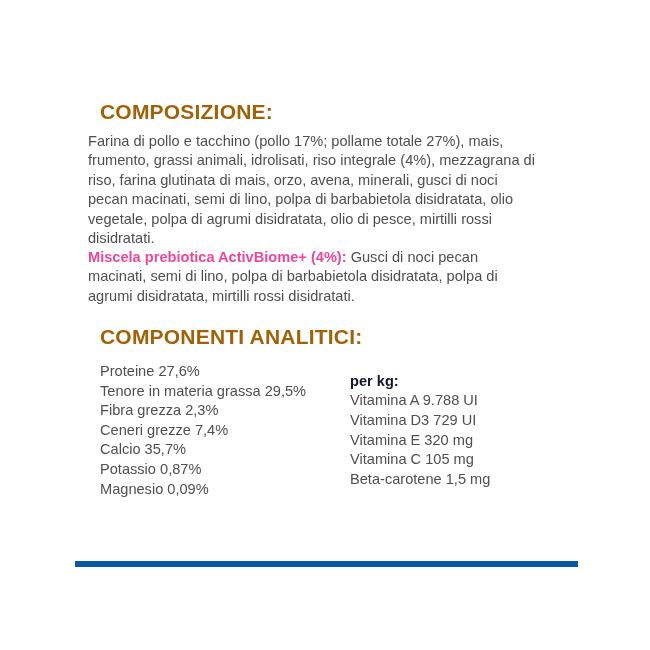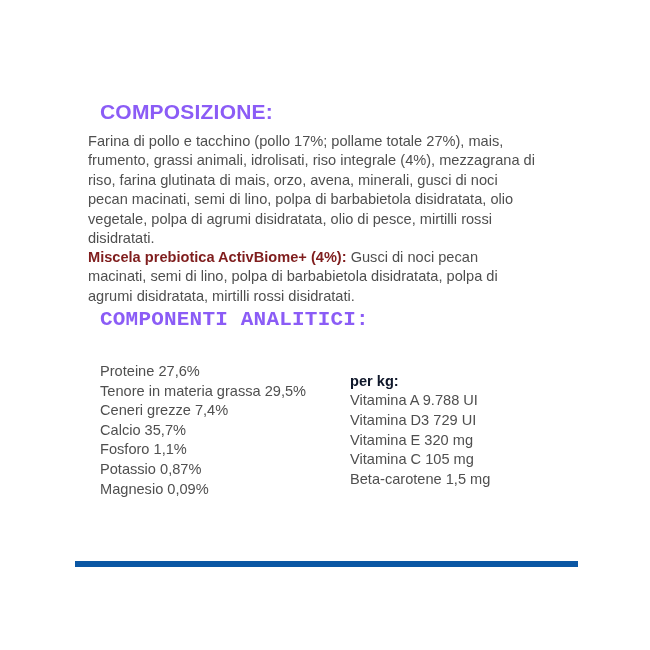--- a/index.html
+++ b/index.html
@@ -19,45 +19,45 @@
     position: relative;
     width: 650px;
     height: 650px;
     background: #ffffff;
   }
 
   
   .section-heading {
     position: absolute;
     left: 100px;
-    color: #8b5cf6;
+    color: #a16207;
     font-size: 21px;
     font-weight: bold;
     letter-spacing: 0.2px;
     line-height: 1.1;
     white-space: nowrap;
   }
   #heading-composizione { top: 100px; }
-  #heading-componenti   { top: 308px; font-family: Liberation Mono, monospace; }
+  #heading-componenti   { top: 325px; }
 
   
   .body-block {
     position: absolute;
     left: 88px;
     width: 452px;
     color: #4f4f4f;
     font-size: 14.6px;
     line-height: 19.4px;
   }
   #composition-paragraph { top: 132px; }
   #prebiotic-paragraph   { top: 248px; }
 
   .inline-bold {
     font-weight: bold;
-    color: #7f1d1d;
+    color: #ec4899;
   }
 
   
   .analytics {
     position: absolute;
     top: 362px;
     left: 100px;
     width: 460px;
     display: flex;
     align-items: center;
@@ -105,23 +105,23 @@
   <div class="body-block" id="prebiotic-paragraph"><span class="inline-bold">Miscela prebiotica ActivBiome+ (4%):</span><span> Gusci di noci pecan macinati, semi di lino, polpa di barbabietola disidratata, polpa di agrumi disidratata, mirtilli rossi disidratati.</span></div>
 
   <div class="section-heading" id="heading-componenti">COMPONENTI ANALITICI:</div>
 
   <div class="analytics">
 
     <div class="analytics-col-left">
       <ul class="analytics-list">
         <li>Proteine 27,6%</li>
         <li>Tenore in materia grassa 29,5%</li>
+        <li>Fibra grezza 2,3%</li>
         <li>Ceneri grezze 7,4%</li>
         <li>Calcio 35,7%</li>
-        <li>Fosforo 1,1%</li>
         <li>Potassio 0,87%</li>
         <li>Magnesio 0,09%</li>
       </ul>
     </div>
 
     <div class="analytics-col-right">
       <div class="col-title">per kg:</div>
       <ul class="analytics-list">
         <li>Vitamina A 9.788 UI</li>
         <li>Vitamina D3 729 UI</li>

